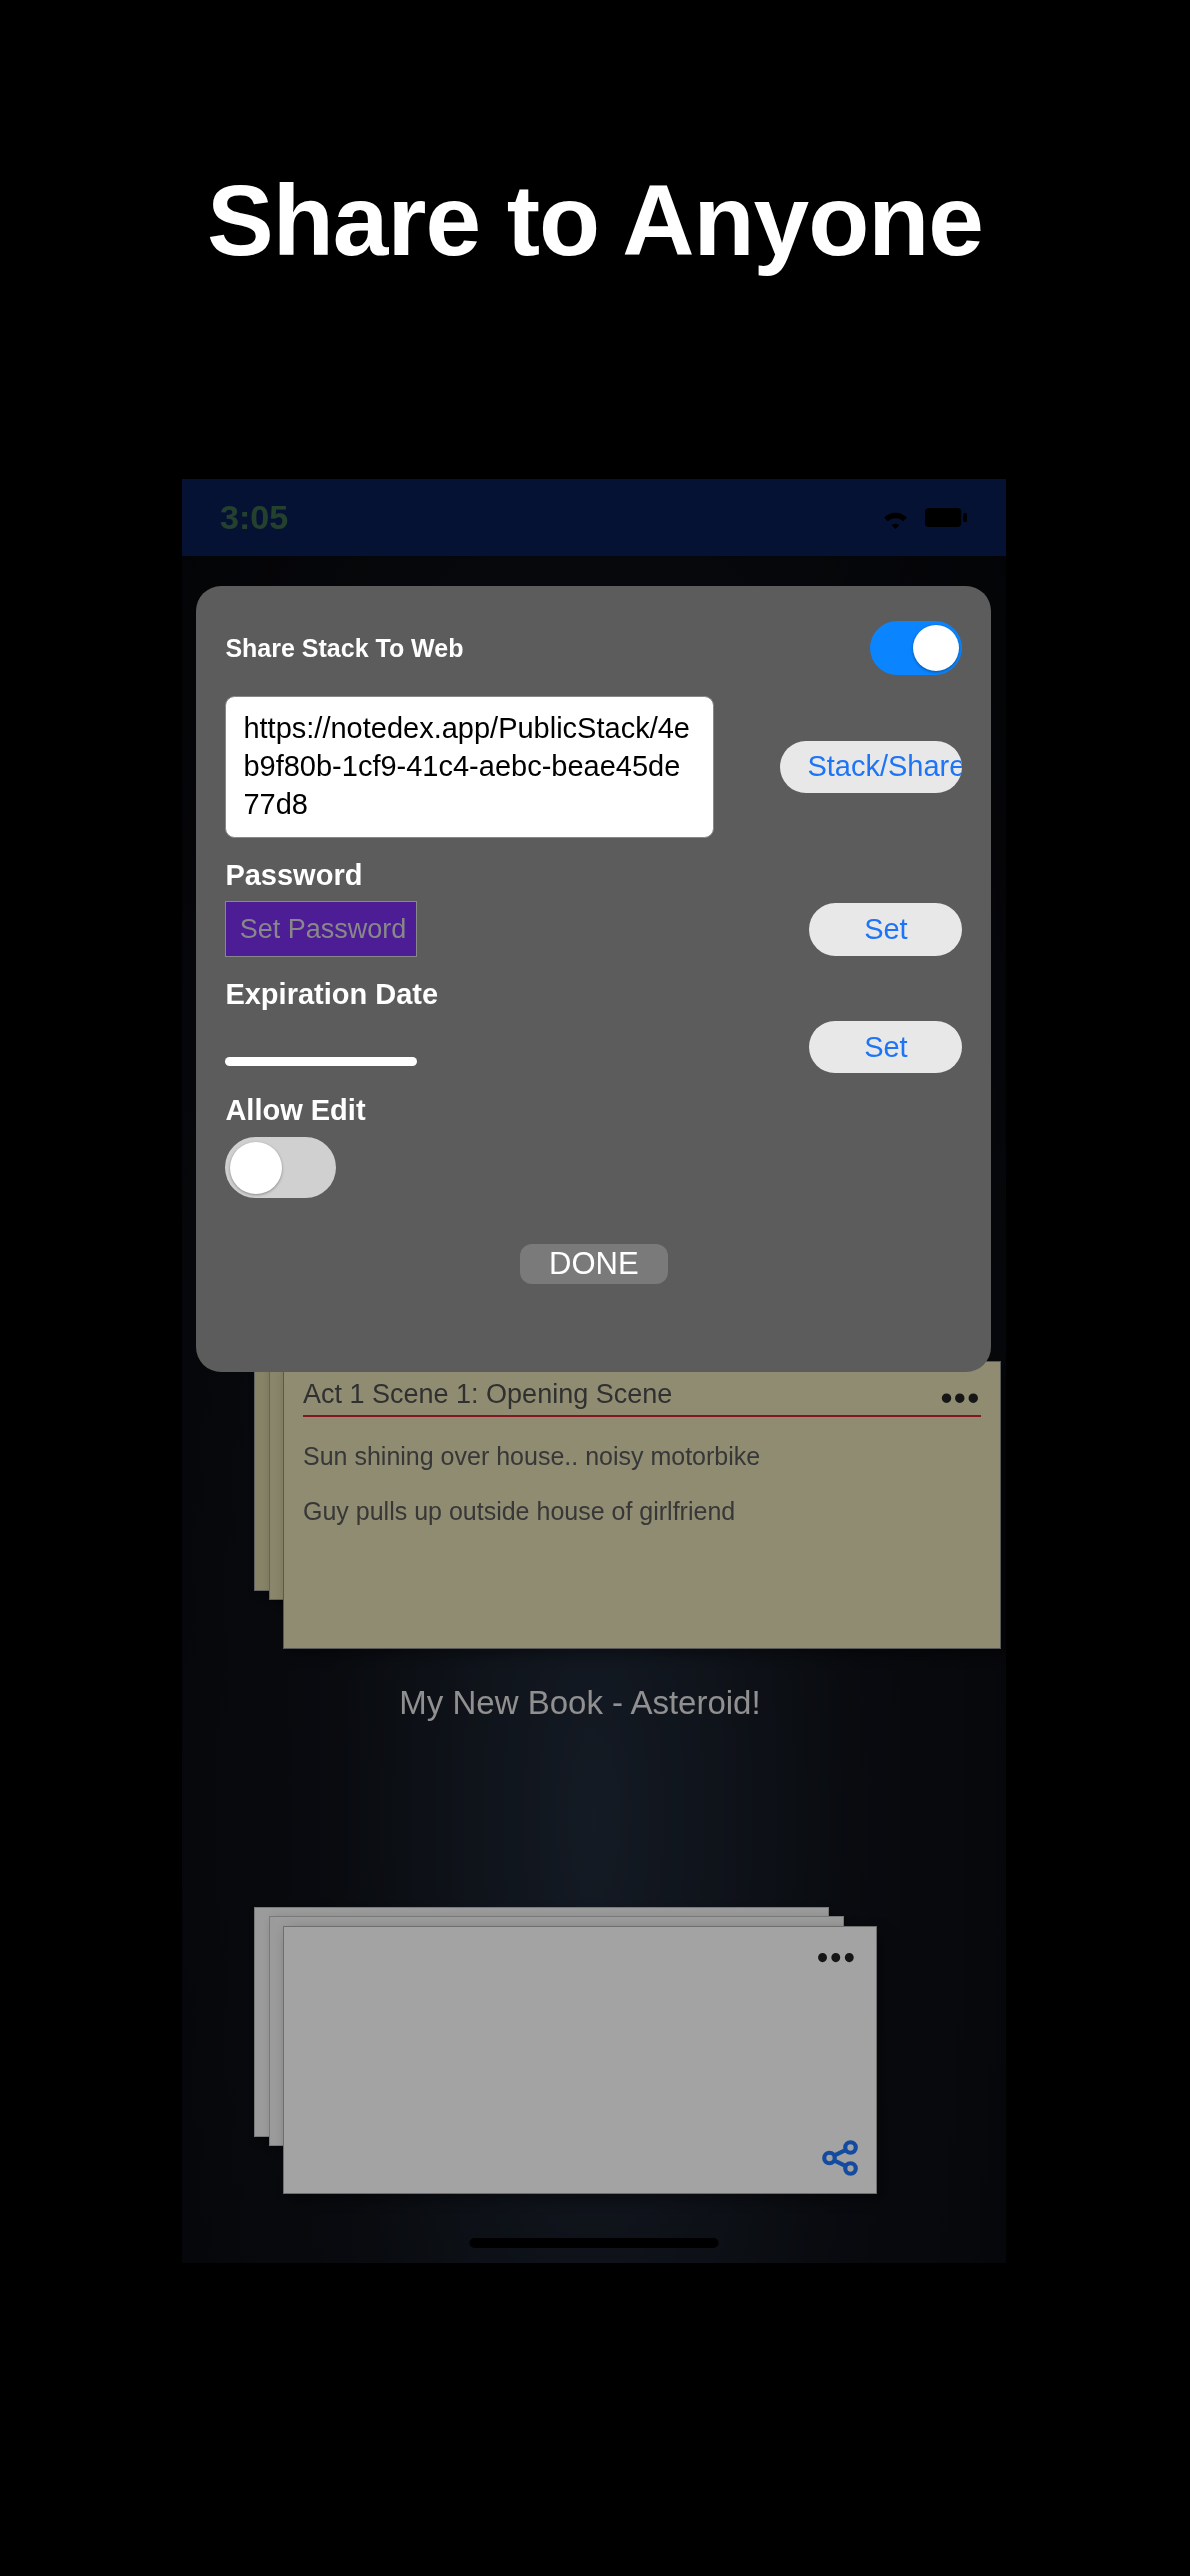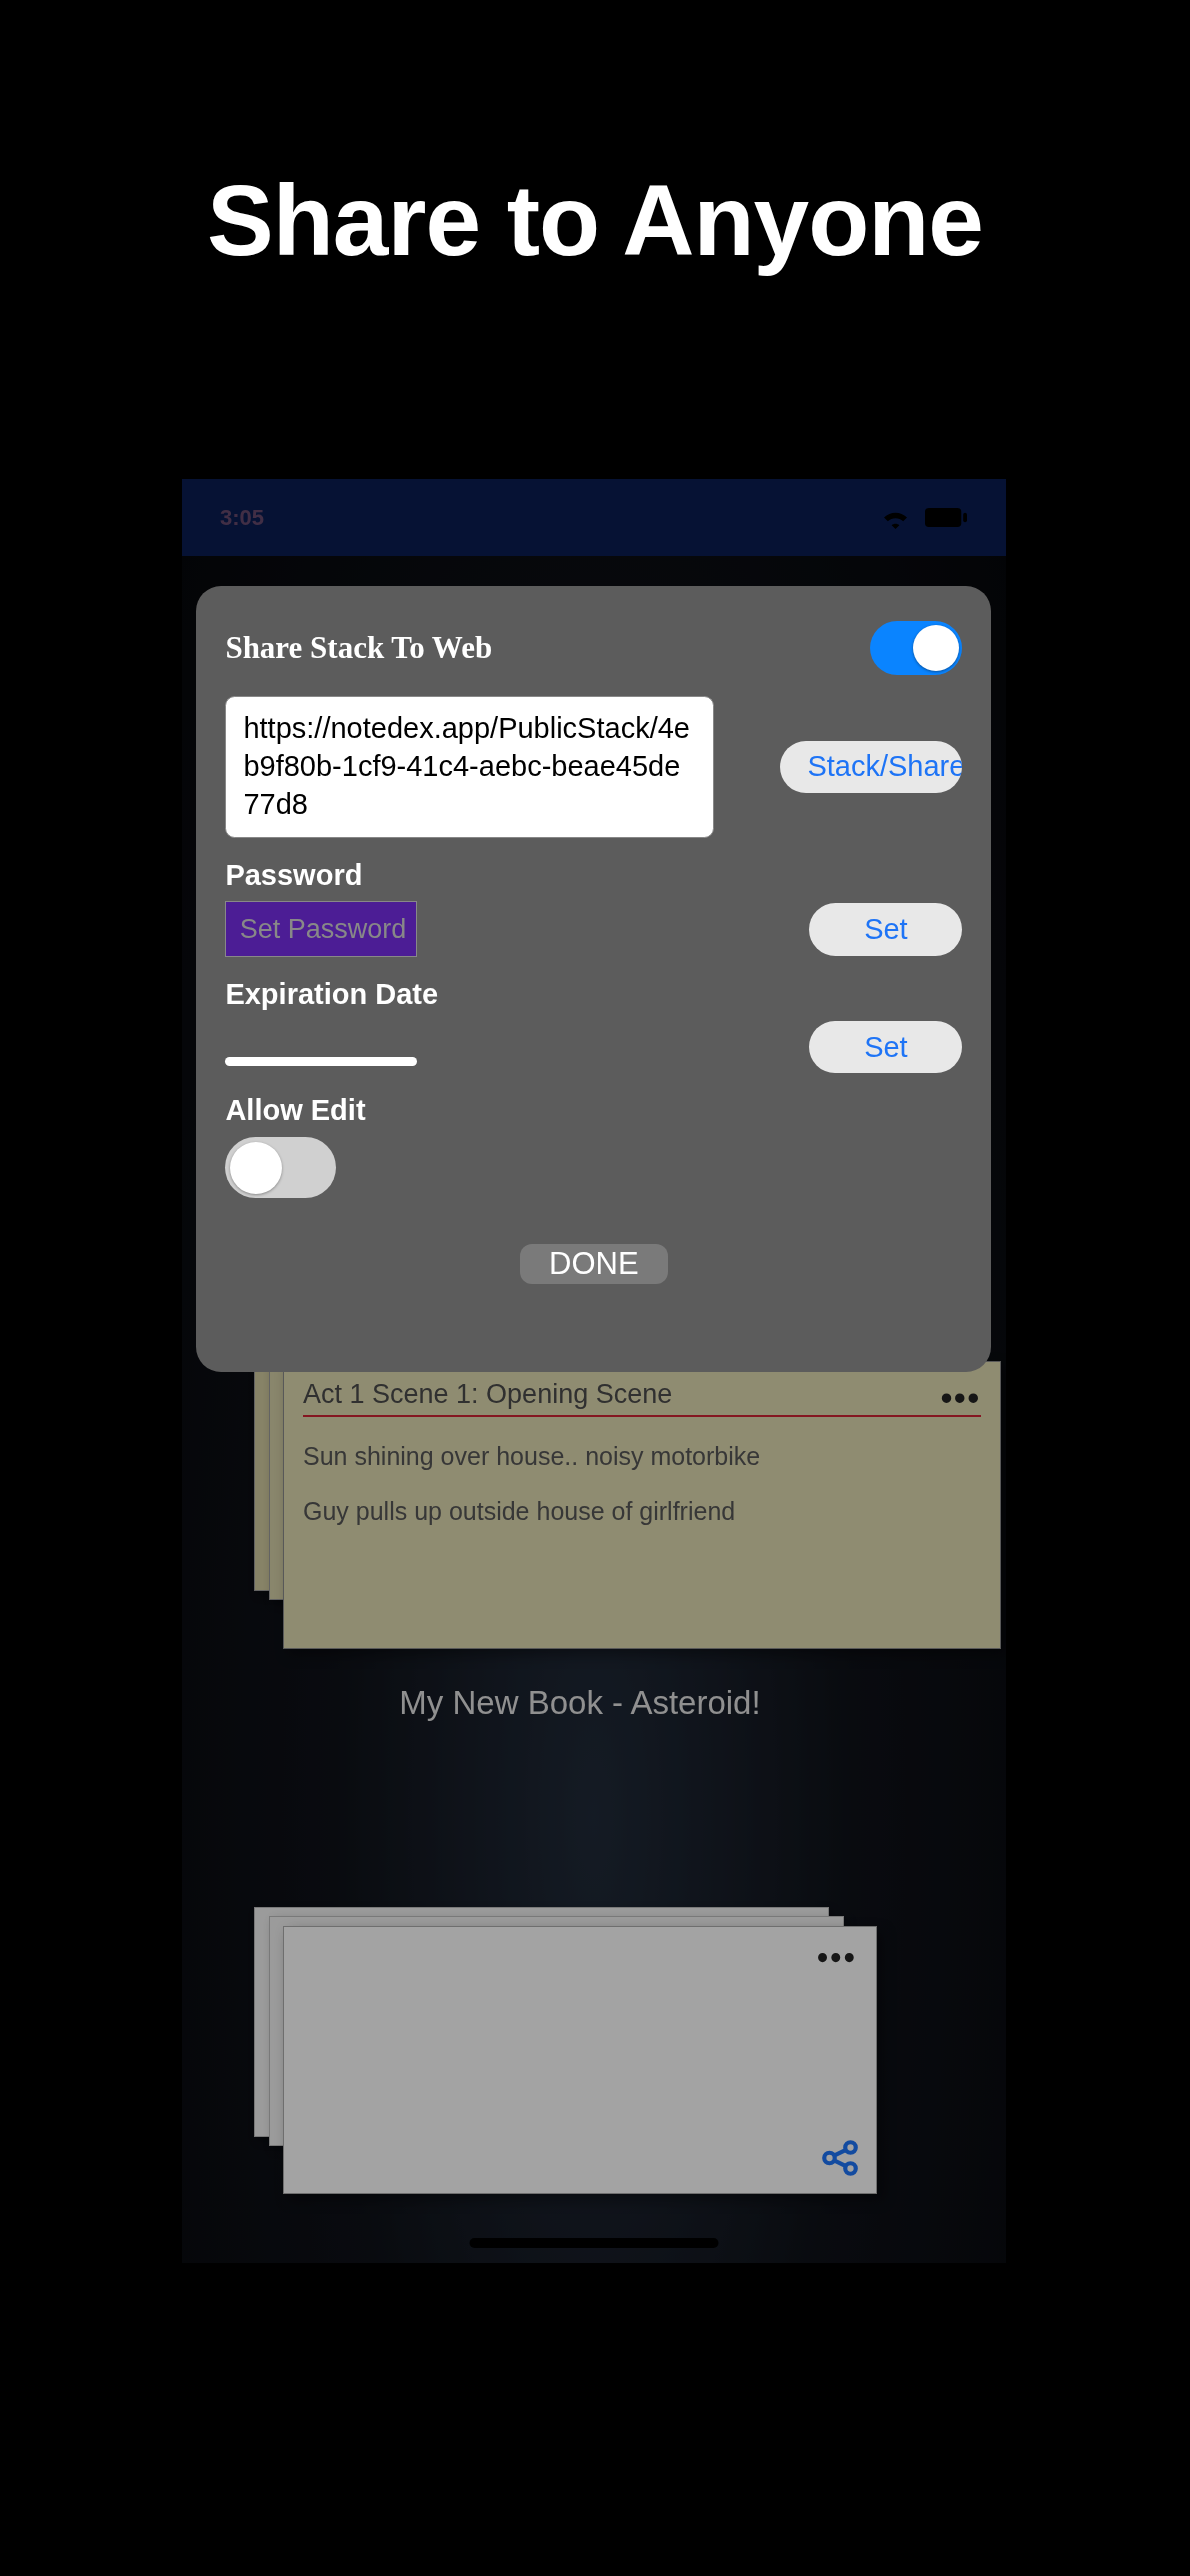--- a/index.html
+++ b/index.html
@@ -39,21 +39,21 @@
 
   
   .statusbar {
     position: absolute;
     top: 0; left: 0; width: 100%; height: 77px;
     background: #1846c0;
     display: flex; align-items: center; justify-content: space-between;
     padding: 0 38px;
     filter: brightness(0.42);
   }
-  .statusbar .time { color: #f0abfc; font-weight: 600; font-size: 22px; }
+  .statusbar .time { color: #86efac; font-weight: 600; font-size: 34px; }
   .statusbar .right { display: flex; align-items: center; gap: 13.4px; }
   .wifi-icon, .battery-icon { display: inline-block; }
   .wifi-icon svg, .battery-icon svg { display: block; }
 
   .bg-dim {
     position: absolute; inset: 0;
     background: radial-gradient(ellipse at 50% 75%, #3a4c66 0%, #1a1f2b 45%, #0a0c12 100%);
     filter: brightness(0.55);
   }
 
@@ -144,21 +144,21 @@
     padding: 35px 29px 29px 29px;
     color: #fff;
     font-size: 29px;
   }
   .modal-row {
     display: flex;
     justify-content: space-between;
     align-items: center;
     margin-bottom: 21px;
   }
-  .modal-title { font-weight: 600; font-size: 31px; font-family: Liberation Serif, serif; }
+  .modal-title { font-weight: 600; font-size: 25px; }
 
   .switch {
     width: 92px; height: 54px;
     background: #0a84ff;
     border-radius: 29px;
     position: relative;
   }
   .switch .knob {
     position: absolute;
     right: 3.8px; top: 3.8px;

